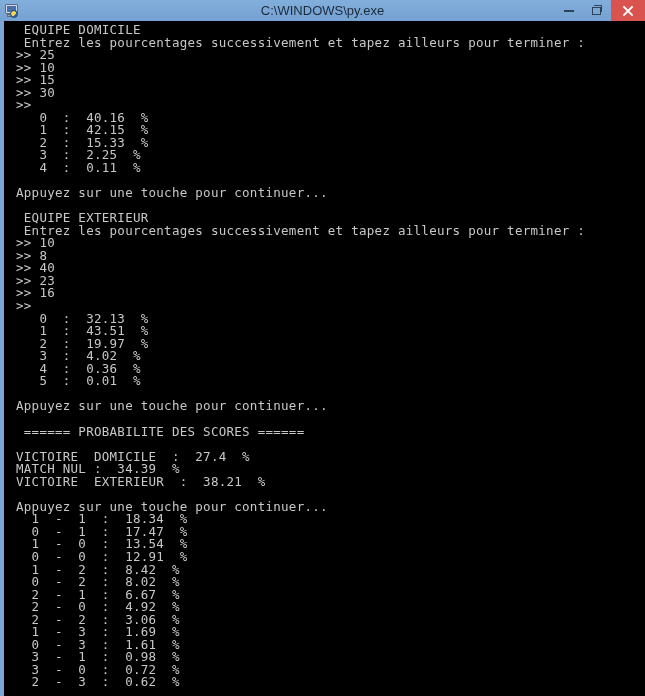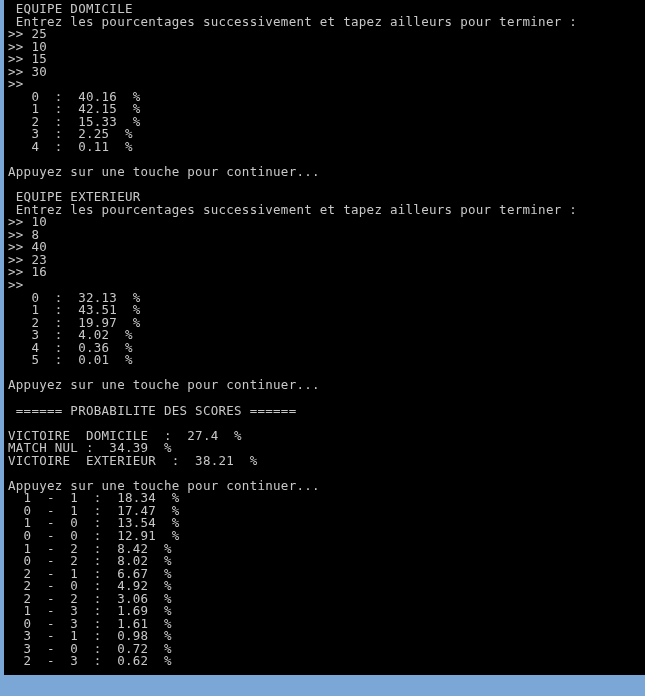--- a/index.html
+++ b/index.html
@@ -149,33 +149,54 @@
     width: 641px;
     height: 675px;
     background: #000000;
     color: #c8c8c8;
     font-family: "DejaVu Sans Mono", "Liberation Mono", monospace;
     font-size: 12.5px;
     line-height: 12.55px;
     letter-spacing: 0.27px;
     white-space: pre;
     box-sizing: border-box;
-    padding: 3px 0 0 4px;
+    padding: 3px 0 0 12px;
     overflow: hidden;
     position: relative;
   }
   .line {
     height: 12.55px;
     white-space: pre;
     font-variant-ligatures: none;
   }
 </style>
 </head>
 <body>
 
 <div class="window">
 
+  <div class="titlebar">
+    <div class="win-icon">
+      <div class="mon"></div>
+      <div class="base"></div>
+      <div class="pylogo"></div>
+    </div>
+    <div class="title-text">C:\WINDOWS\py.exe</div>
+    <div class="caption-buttons">
+      <div class="cap-btn cap-min">
+        <span class="glyph"></span>
+      </div>
+      <div class="cap-btn cap-max">
+        <span class="sq-back"></span>
+        <span class="sq-front"></span>
+      </div>
+      <div class="cap-btn close cap-close">
+        <span class="x1"></span>
+        <span class="x2"></span>
+      </div>
+    </div>
+  </div>
 
   <div class="client">
     <div class="console" id="console-output"><div class="line"> EQUIPE DOMICILE</div><div class="line"> Entrez les pourcentages successivement et tapez ailleurs pour terminer :</div><div class="line">&gt;&gt; 25</div><div class="line">&gt;&gt; 10</div><div class="line">&gt;&gt; 15</div><div class="line">&gt;&gt; 30</div><div class="line">&gt;&gt;</div><div class="line">   0  :  40.16  %</div><div class="line">   1  :  42.15  %</div><div class="line">   2  :  15.33  %</div><div class="line">   3  :  2.25  %</div><div class="line">   4  :  0.11  %</div><div class="line">&nbsp;</div><div class="line">Appuyez sur une touche pour continuer...</div><div class="line">&nbsp;</div><div class="line"> EQUIPE EXTERIEUR</div><div class="line"> Entrez les pourcentages successivement et tapez ailleurs pour terminer :</div><div class="line">&gt;&gt; 10</div><div class="line">&gt;&gt; 8</div><div class="line">&gt;&gt; 40</div><div class="line">&gt;&gt; 23</div><div class="line">&gt;&gt; 16</div><div class="line">&gt;&gt;</div><div class="line">   0  :  32.13  %</div><div class="line">   1  :  43.51  %</div><div class="line">   2  :  19.97  %</div><div class="line">   3  :  4.02  %</div><div class="line">   4  :  0.36  %</div><div class="line">   5  :  0.01  %</div><div class="line">&nbsp;</div><div class="line">Appuyez sur une touche pour continuer...</div><div class="line">&nbsp;</div><div class="line"> ====== PROBABILITE DES SCORES ======</div><div class="line">&nbsp;</div><div class="line">VICTOIRE  DOMICILE  :  27.4  %</div><div class="line">MATCH NUL :  34.39  %</div><div class="line">VICTOIRE  EXTERIEUR  :  38.21  %</div><div class="line">&nbsp;</div><div class="line">Appuyez sur une touche pour continuer...</div><div class="line">  1  -  1  :  18.34  %</div><div class="line">  0  -  1  :  17.47  %</div><div class="line">  1  -  0  :  13.54  %</div><div class="line">  0  -  0  :  12.91  %</div><div class="line">  1  -  2  :  8.42  %</div><div class="line">  0  -  2  :  8.02  %</div><div class="line">  2  -  1  :  6.67  %</div><div class="line">  2  -  0  :  4.92  %</div><div class="line">  2  -  2  :  3.06  %</div><div class="line">  1  -  3  :  1.69  %</div><div class="line">  0  -  3  :  1.61  %</div><div class="line">  3  -  1  :  0.98  %</div><div class="line">  3  -  0  :  0.72  %</div><div class="line">  2  -  3  :  0.62  %</div><div class="line">&nbsp;</div></div>
   </div>
 
 </div>
 
 </body></html>

